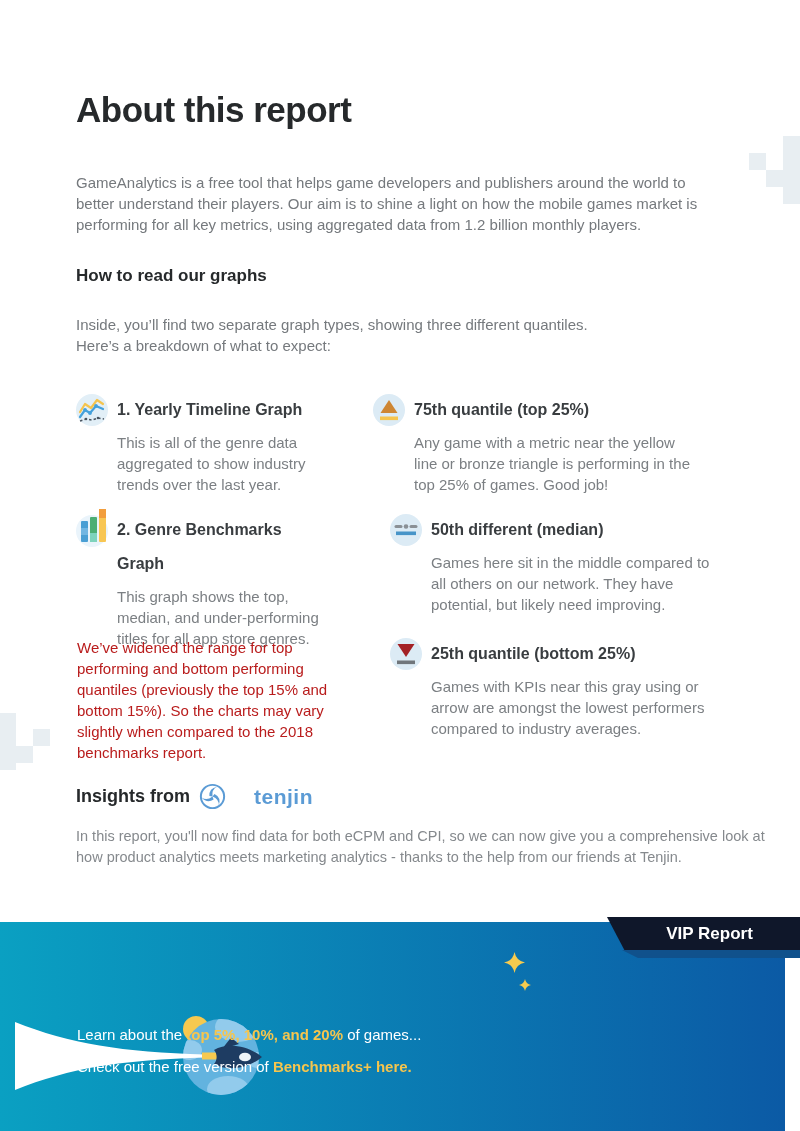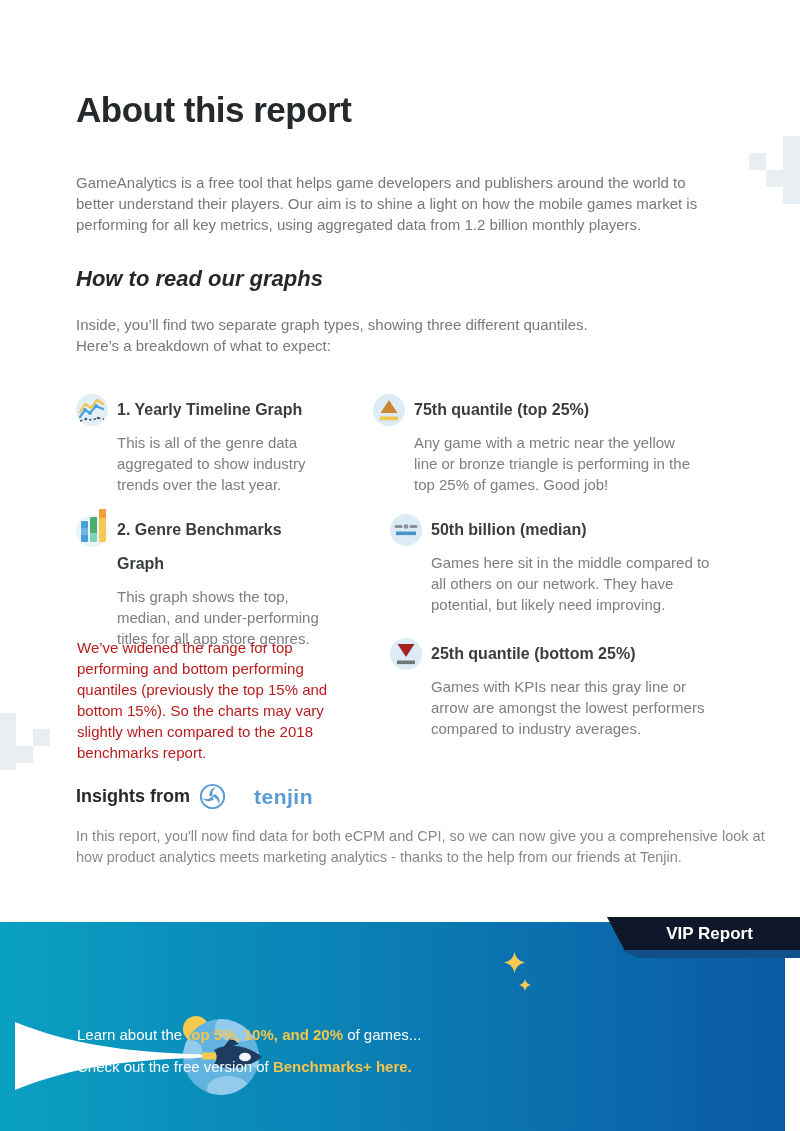--- a/index.html
+++ b/index.html
@@ -5,21 +5,21 @@
   * { margin:0; padding:0; box-sizing:border-box; }
   body { background:#fff; font-family:"Liberation Sans", sans-serif; }
   .page { position:relative; width:800px; height:1131px; background:#ffffff; overflow:hidden; }
 
   
   .px { position:absolute; background:#E8EEF2; }
 
   
   .h1 { position:absolute; left:76px; top:90px; font-size:35px; font-weight:700; color:#26292B; letter-spacing:-0.5px; }
   .intro { position:absolute; left:76px; top:172px; width:645px; font-size:15px; line-height:21px; color:#75797D; }
-  .h2 { position:absolute; left:76px; top:266px; font-size:22px; font-weight:700; color:#26292B;font-style:italic; }
+  .h2 { position:absolute; left:76px; top:266px; font-size:17px; font-weight:700; color:#26292B; }
   .graphs-intro { position:absolute; left:76px; top:314px; font-size:15px; line-height:21px; color:#75797D; }
 
   
   .item { position:absolute; padding-left:42px; }
   .item-icon { position:absolute; left:0; top:0; }
   .item-title { font-size:16px; font-weight:700; color:#393D40; line-height:34px; }
   .item-desc { margin-top:5px; font-size:15px; line-height:21px; color:#7B7F83; }
   .note { position:absolute; left:77px; top:637px; width:262px; font-size:15px; line-height:21px; color:#b91c1c; }
 
   
@@ -121,36 +121,36 @@
       <svg width="34" height="34" viewBox="0 0 34 34">
         <circle cx="17" cy="17" r="16" fill="#DCEBF5"></circle>
         <g stroke="#8A9096" stroke-width="3" stroke-linecap="round">
           <line x1="7" y1="13.5" x2="12" y2="13.5"></line>
             <line x1="22" y1="13.5" x2="27" y2="13.5"></line>
         </g>
         <circle cx="17" cy="13.5" r="2.3" fill="#8A9096"></circle>
         <rect x="7" y="18.5" width="20" height="3.6" fill="#4794C8"></rect>
       </svg>
     </span>
-    <div class="item-title">50th billion (median)</div>
+    <div class="item-title">50th different (median)</div>
     <div class="item-desc" style="width:282px;">Games here sit in the middle compared to all others on our network. They have potential, but likely need improving.</div>
   </div>
 
   <p class="note">We’ve widened the range for top performing and bottom performing quantiles (previously the top 15% and bottom 15%). So the charts may vary slightly when compared to the 2018 benchmarks report.</p>
 
   <div class="item" style="left:389px; top:637px; width:330px;">
     <span class="item-icon">
       <svg width="34" height="34" viewBox="0 0 34 34">
         <circle cx="17" cy="17" r="16" fill="#DCEBF5"></circle>
         <polygon points="8.5,7 25.5,7 17,20" fill="#A32125"></polygon>
         <rect x="8" y="23.5" width="18" height="3.6" fill="#70767B"></rect>
       </svg>
     </span>
     <div class="item-title">25th quantile (bottom 25%)</div>
-    <div class="item-desc" style="width:282px;">Games with KPIs near this gray line or arrow are amongst the lowest performers compared to industry averages.</div>
+    <div class="item-desc" style="width:282px;">Games with KPIs near this gray using or arrow are amongst the lowest performers compared to industry averages.</div>
   </div>
 
   <div class="insights-row">
     <span class="insights-heading">Insights from</span>
     <span style="display:inline-flex;">
       <svg width="27" height="27" viewBox="0 0 26 26">
         <circle cx="13" cy="13" r="11.2" fill="none" stroke="#5B9BD5" stroke-width="1.9"></circle>
         <g fill="#5B9BD5">
           <path d="M13,13 Q12,6 17.5,3.5 Q9.5,5 10,12.5 Z"></path>
           <path d="M13,13 Q12,6 17.5,3.5 Q9.5,5 10,12.5 Z" transform="rotate(120 13 13)"></path>

